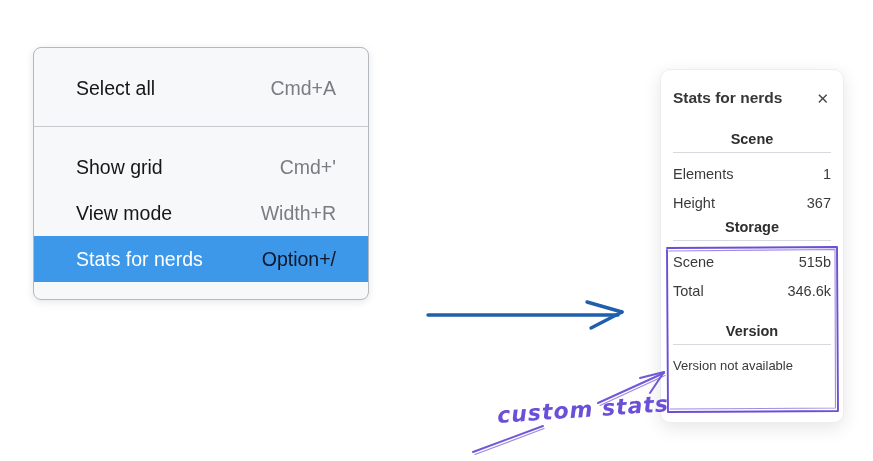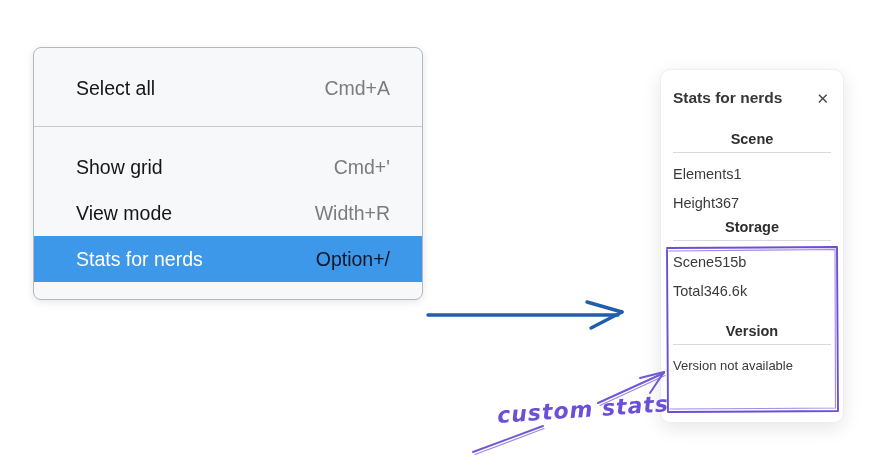--- a/index.html
+++ b/index.html
@@ -6,21 +6,21 @@
   html, body { background: #ffffff; }
   body {
     position: relative;
     width: 873px; height: 461px;
     font-family: "Liberation Sans", sans-serif;
     overflow: hidden;
   }
 
   
   .menu {
-    position: absolute; left: 33px; top: 47px; width: 390px;
+    position: absolute; left: 33px; top: 47px; width: 336px;
     background: #f7f8f9;
     border: 1px solid #b4b9bf;
     border-radius: 8px;
     box-shadow: 0 2px 8px rgba(0,0,0,0.10);
     overflow: hidden;
   }
   .menu-section-1 { padding: 17px 0 15px; }
   .menu-section-2 { padding: 17px 0 17px; }
   .menu-divider { height: 1px; background: #c6c9cd; }
   .menu-item {
@@ -64,21 +64,21 @@
     text-align: center;
     padding-bottom: 5px;
     border-bottom: 1px solid #d6dade;
   }
   .h-scene   { margin-top: 22px; }
   .h-storage { margin-top: 2px; }
   .h-version { margin-top: 18px; }
   .rows { margin-top: 6px; }
   .stat-row {
     height: 29px;
-    display: flex; align-items: center; justify-content: flex-start;
+    display: flex; align-items: center; justify-content: space-between;
     font-size: 14.5px;
   }
   .stat-note {
     margin-top: 6px; height: 29px;
     display: flex; align-items: center;
     font-size: 13px;
   }
 
   
   .purple-box { position: absolute; left: 659px; top: 242px; pointer-events: none; }

